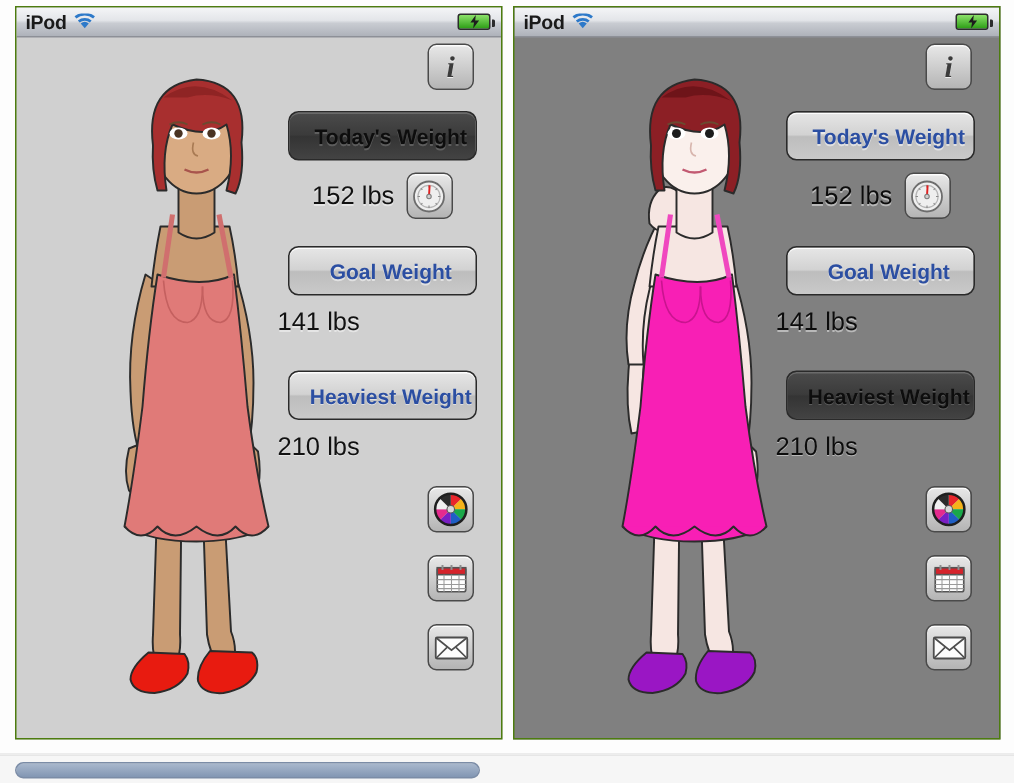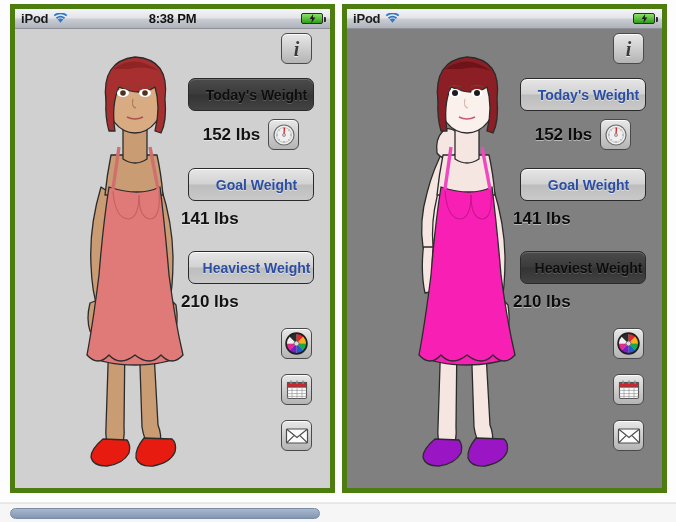--- a/index.html
+++ b/index.html
@@ -7,21 +7,21 @@
     width: 676px; height: 522px;
     background: #fdfdfd;
     font-family: "Liberation Sans", sans-serif;
     overflow: hidden;
   }
   #root { position: relative; width: 676px; height: 522px; }
 
   
   .phone {
     position: absolute; top: 4px; width: 325px; height: 489px;
-    border: 5px solid #4d7c0f;
+    border: 1px solid #4d7c0f;
     overflow: hidden;
   }
   .phone.left  { left: 10px;  background: #d0d0d0; }
   .phone.right { left: 342px; background: #808080; }
 
   
   .statusbar {
     position: relative; height: 20px; width: 100%;
     background: linear-gradient(to bottom,#f4f5f7 0%,#e3e5e9 45%,#c9ccd2 55%,#aeb2ba 100%);
     border-bottom: 1px solid #8d9097;
@@ -99,21 +99,21 @@
     box-shadow: inset 0 1px 0 rgba(255,255,255,.18);
   }
 
   
   .valrow {
     width: 140px; display: flex; align-items: center;
     justify-content: center; gap: 8px;
   }
   .valrow.plain { justify-content: flex-start; }
   .value {
-    font-size: 17px; font-weight: bold; color: #111;
+    font-size: 17px; font-weight: normal; color: #111;
     text-shadow: 0 1px 0 rgba(255,255,255,.45);
   }
   .right .value { color: #0c0c0c; }
 
   .stack-right { align-self: flex-end; margin-right: 9px; }
 
   
   .scrollbar-track {
     position: absolute; left: 0; bottom: 0; width: 676px; height: 19px;
     background: #f6f6f6; border-top: 1px solid #e6e6e6;
@@ -136,21 +136,20 @@
 <div id="root">
 
   <div class="phone left">
     <div class="statusbar">
       <span class="sb-carrier">iPod</span>
       <svg class="wifi" width="15" height="11" viewBox="0 0 15 11">
         <path d="M7.5 9.8 L4.8 6.6 A4.4 4.4 0 0 1 10.2 6.6 Z" fill="#2d79c9"></path>
         <path d="M2.9 4.6 A7.2 7.2 0 0 1 12.1 4.6 L10.9 6.0 A5.4 5.4 0 0 0 4.1 6.0 Z" fill="#2d79c9"></path>
         <path d="M0.7 1.9 A10.6 10.6 0 0 1 14.3 1.9 L13.1 3.3 A8.8 8.8 0 0 0 1.9 3.3 Z" fill="#2d79c9"></path>
       </svg>
-      <span class="sb-time">8:38 PM</span>
       <span class="battery">
         <svg class="bolt" width="7" height="9" viewBox="0 0 7 9">
             <path d="M4.2 0 L0.6 5 H3 L2.4 9 L6.4 3.6 H3.8 Z" fill="#1d1d1d"></path>
           </svg>
       </span>
     </div>
 
     <div class="screen">
 
       <svg class="figure" width="168" height="455" viewBox="0 0 168 455">

